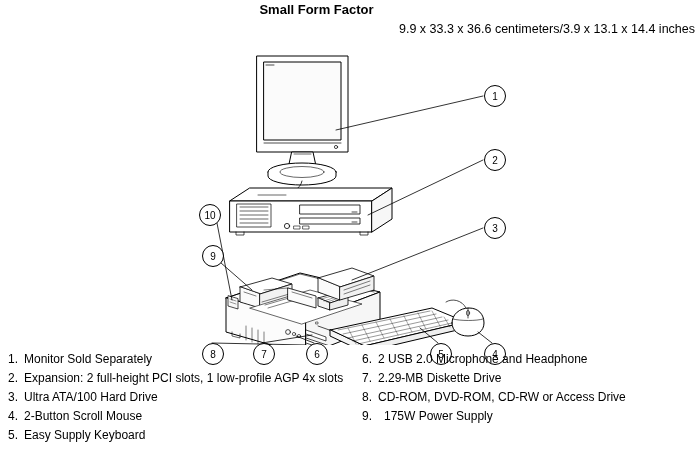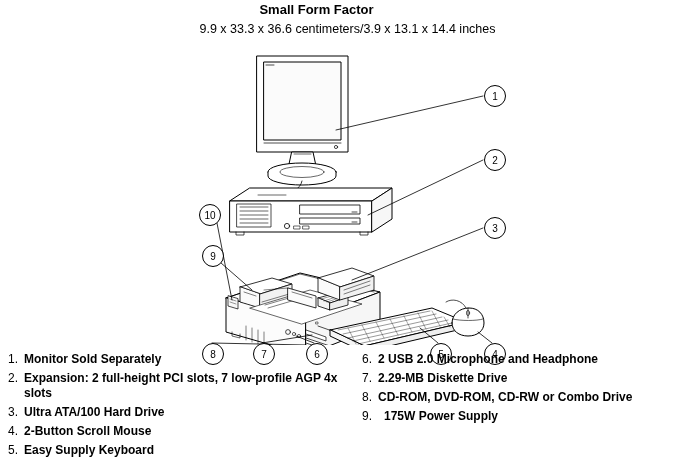--- a/index.html
+++ b/index.html
@@ -27,21 +27,21 @@
     width: 633px;
     text-align: center;
     font-size: 13px;
     font-weight: bold;
   }
   .subtitle {
     position: absolute;
     top: 22px;
     left: 0;
     width: 695px;
-    text-align: center;
+    text-align: right;
     font-size: 12.5px;
   }
   #diagram {
     position: absolute;
     top: 40px;
     left: 0;
     width: 695px;
     height: 305px;
   }
   .callout {
@@ -82,21 +82,20 @@
     margin-bottom: 4px;
     line-height: 15px;
   }
   .legend-num {
     flex: 0 0 auto;
     min-width: 16px;
     text-align: left;
   }
   .legend-text {
     flex: 1 1 auto;
-    font-weight: bold;
   }
   .legend-item.indent .legend-num {
     min-width: 22px;
   }
 </style>
 </head>
 <body>
 
 <div id="page">
 
@@ -271,21 +270,21 @@
   </div>
 
   <div class="legend">
     <div class="legend-col left">
       <div class="legend-item">
         <span class="legend-num">1.</span>
         <span class="legend-text">Monitor Sold Separately</span>
       </div>
       <div class="legend-item">
         <span class="legend-num">2.</span>
-        <span class="legend-text">Expansion: 2 full-height PCI slots, 7 low-profile AGP 4x slots</span>
+        <span class="legend-text">Expansion: 2 full-height PCI slots, 1 low-profile AGP 4x slots</span>
       </div>
       <div class="legend-item">
         <span class="legend-num">3.</span>
         <span class="legend-text">Ultra ATA/100 Hard Drive</span>
       </div>
       <div class="legend-item">
         <span class="legend-num">4.</span>
         <span class="legend-text">2-Button Scroll Mouse</span>
       </div>
       <div class="legend-item">
@@ -298,21 +297,21 @@
       <div class="legend-item">
         <span class="legend-num">6.</span>
         <span class="legend-text">2 USB 2.0 Microphone and Headphone</span>
       </div>
       <div class="legend-item">
         <span class="legend-num">7.</span>
         <span class="legend-text">2.29-MB Diskette Drive</span>
       </div>
       <div class="legend-item">
         <span class="legend-num">8.</span>
-        <span class="legend-text">CD-ROM, DVD-ROM, CD-RW or Combo Drive</span>
+        <span class="legend-text">CD-ROM, DVD-ROM, CD-RW or Access Drive</span>
       </div>
       <div class="legend-item indent">
         <span class="legend-num">9.</span>
         <span class="legend-text">175W Power Supply</span>
       </div>
     </div>
   </div>
 
 </div>
 

